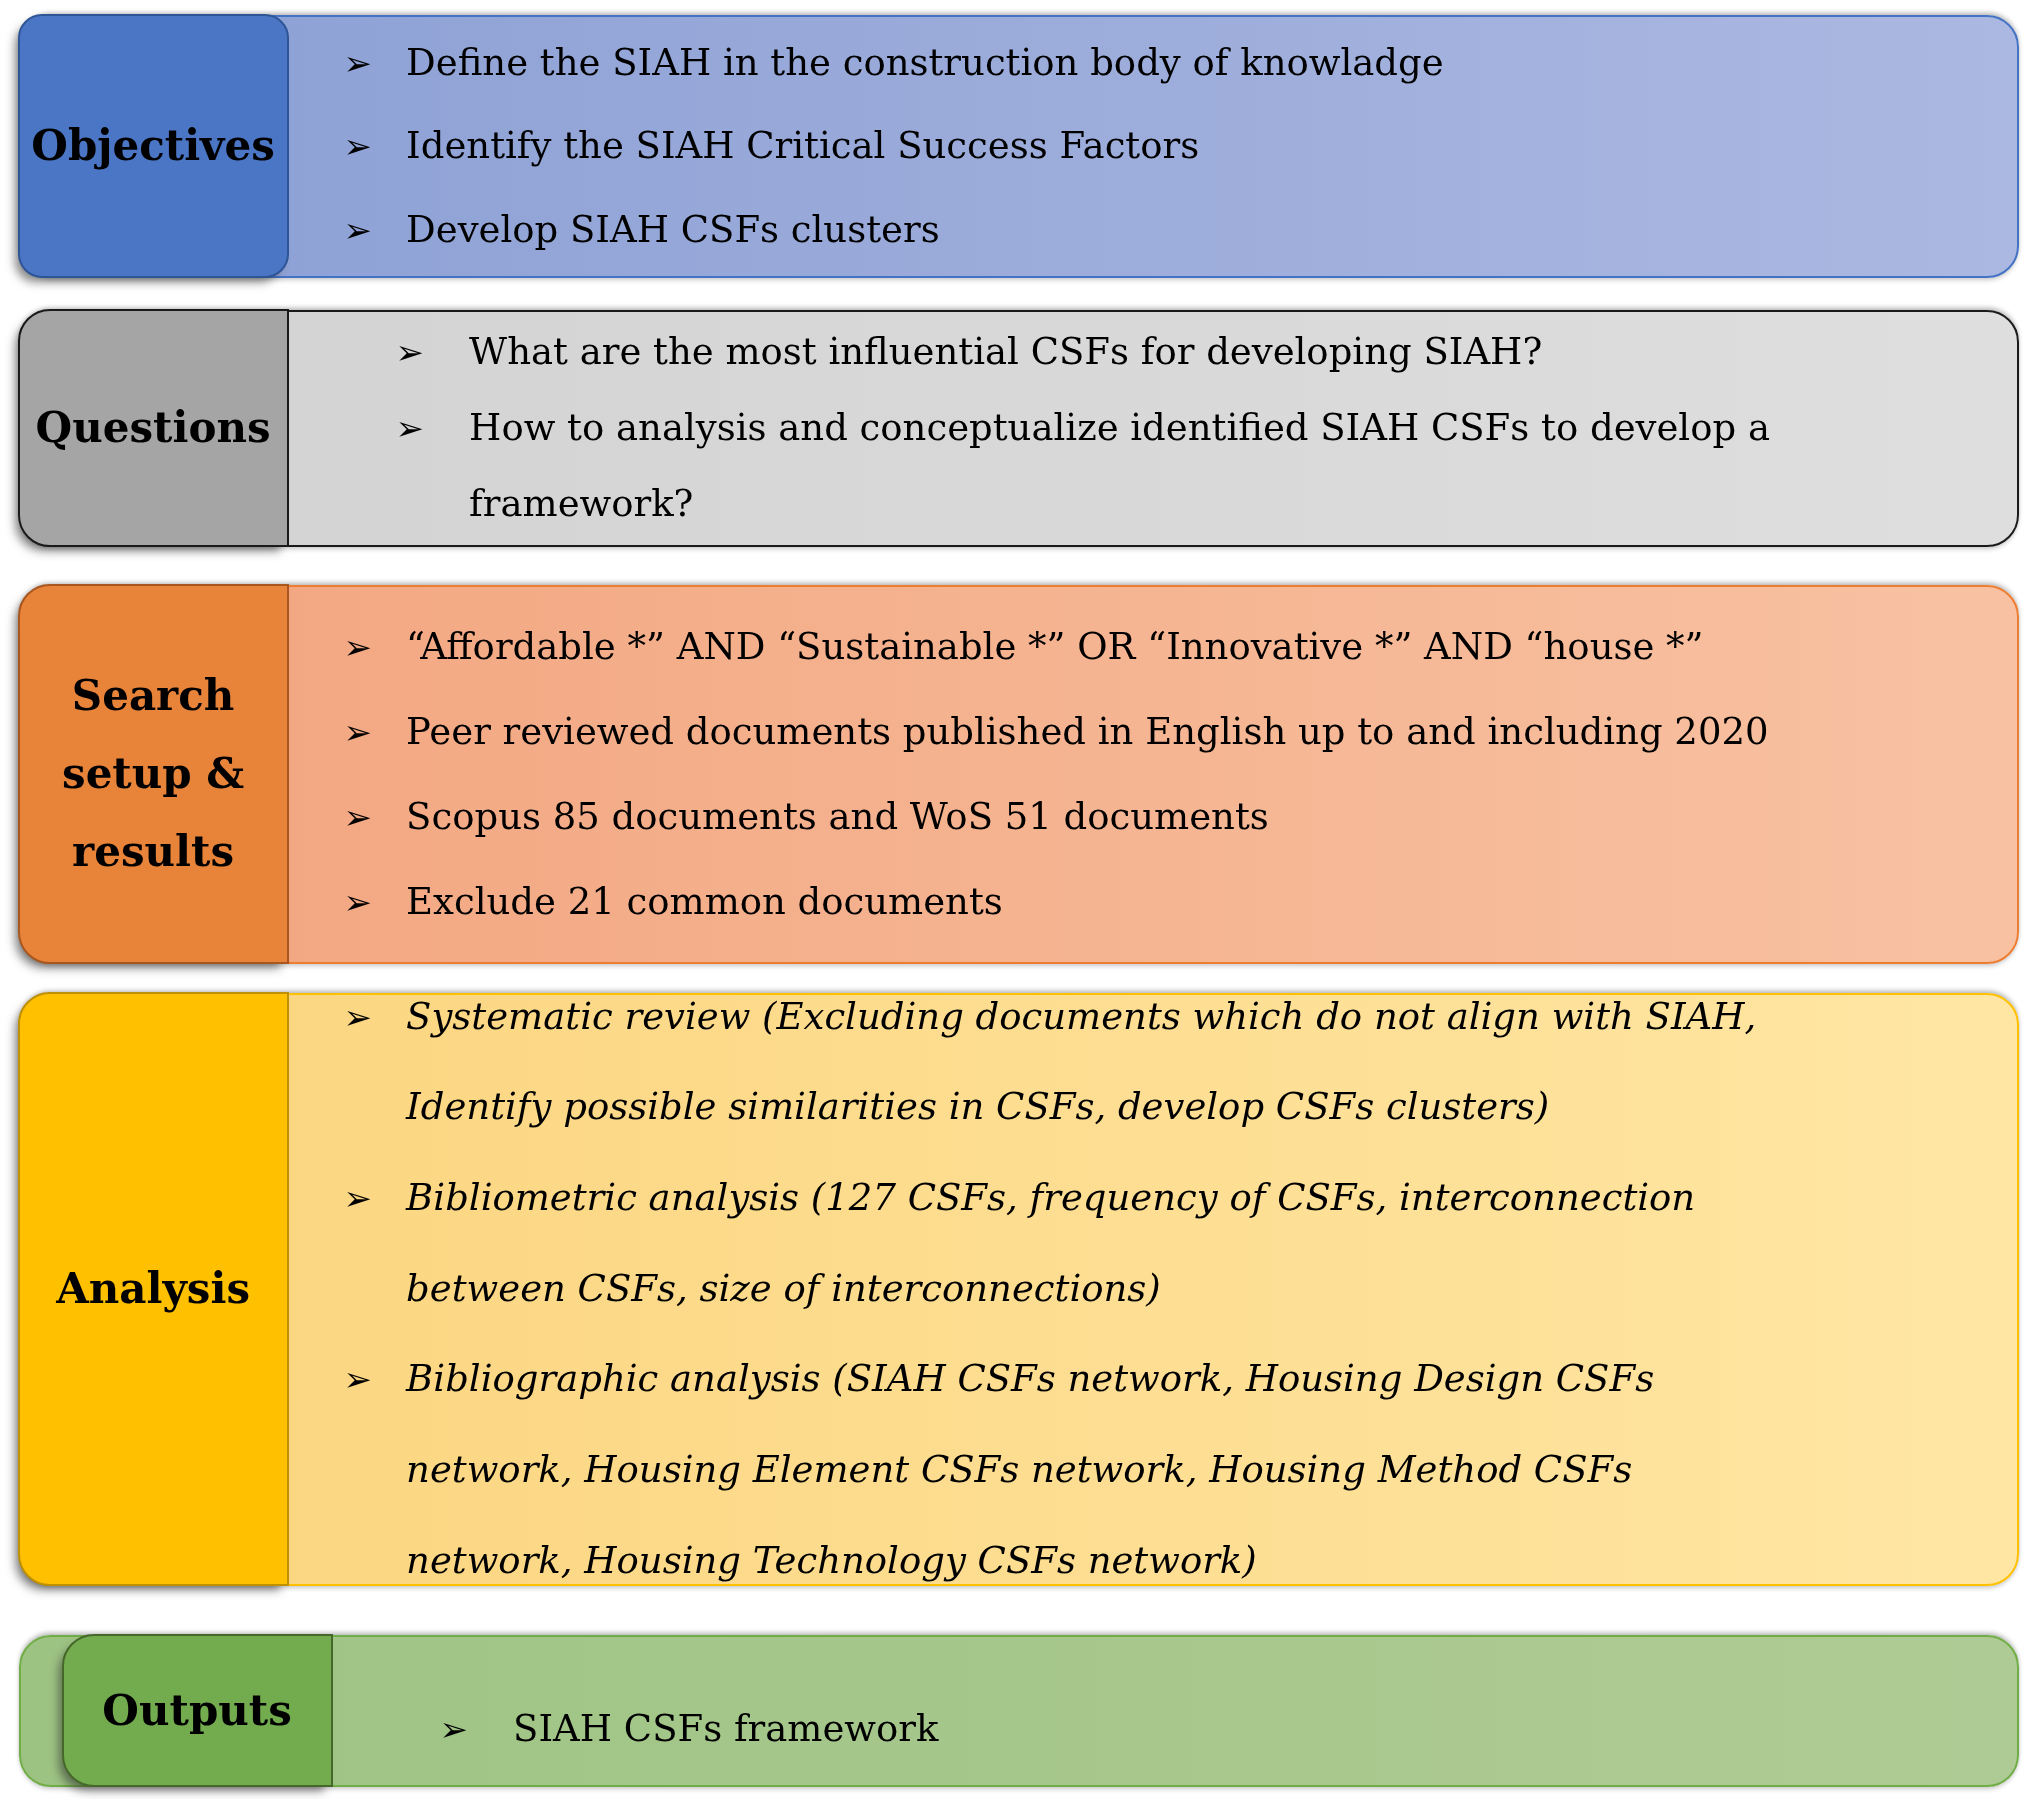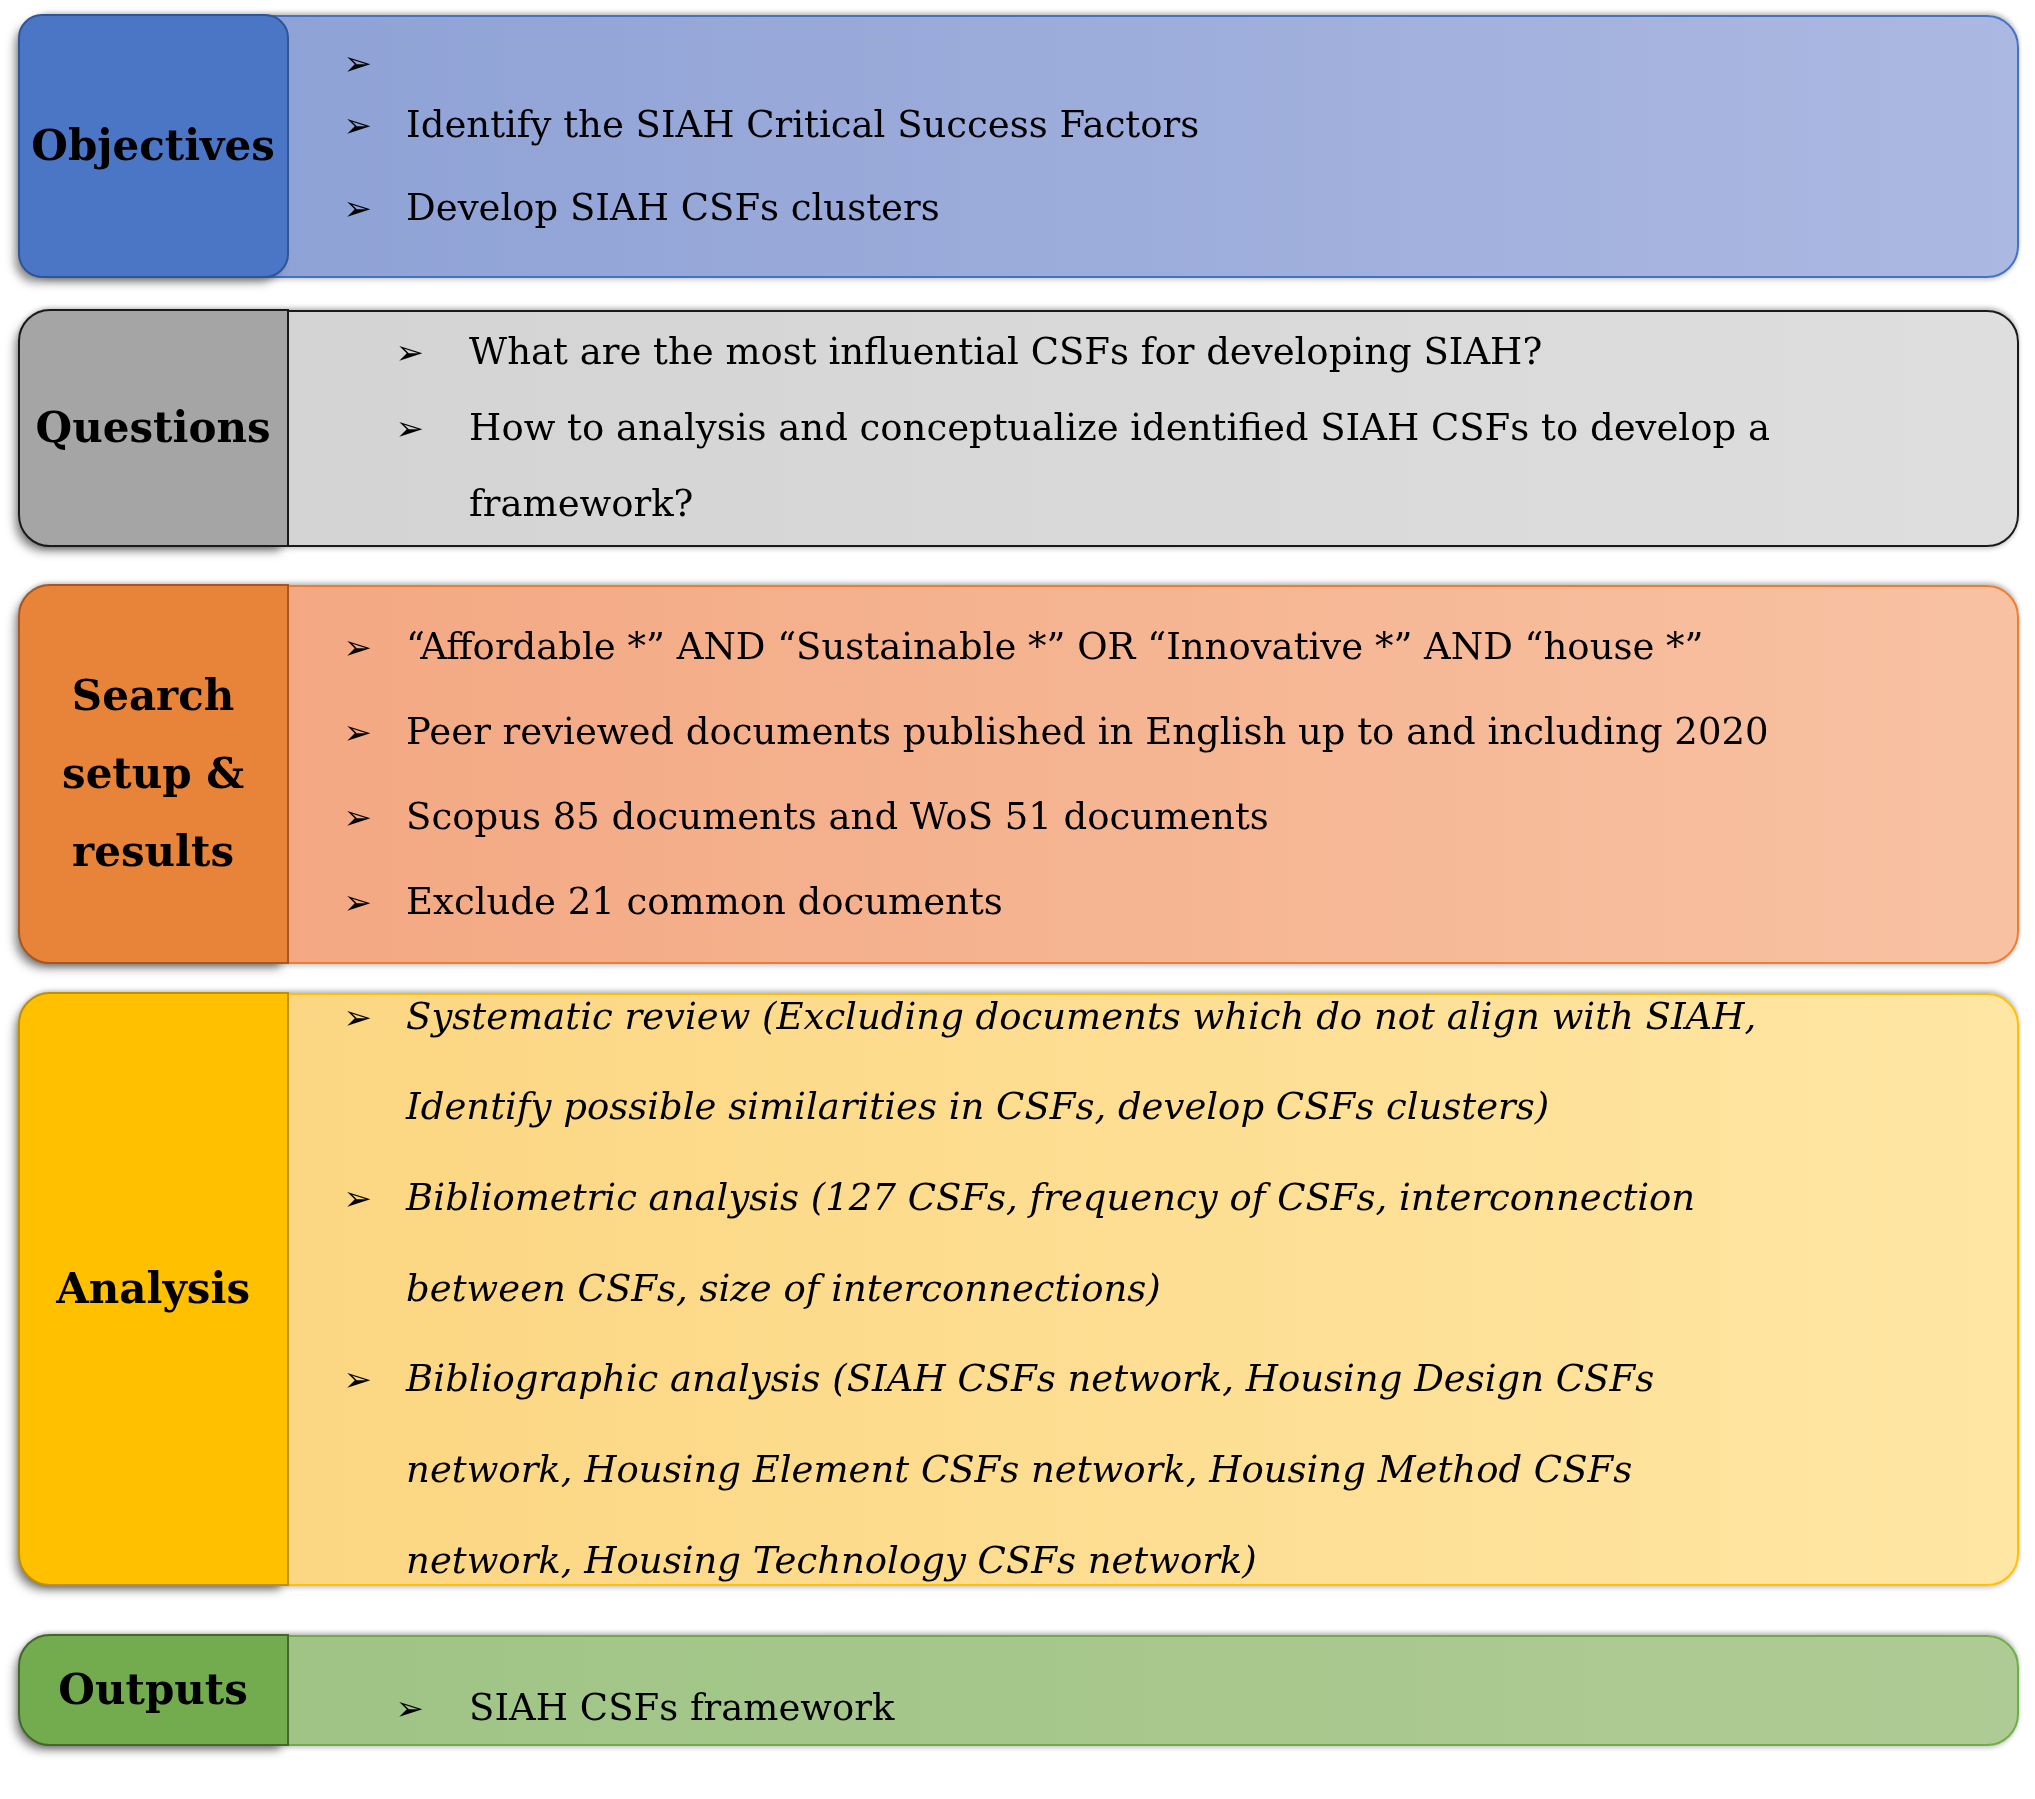--- a/index.html
+++ b/index.html
@@ -52,21 +52,21 @@
     font-size: 34px;
     color: #000;
   }
   .tx { white-space: pre-line; font-size: 37px; }
 
   
   .r1 { height: 263px; }
   .r2 { height: 237px;  margin-top: 32px; }
   .r3 { height: 379px;  margin-top: 38px; }
   .r4 { height: 593px; margin-top: 29px; }
-  .r5 { height: 111px;  margin-top: 49px; }
+  .r5 { height: 152px;  margin-top: 49px; padding-left: 44px; }
 
   .r1 .tx { line-height: 2.25; }
   .r2 .tx { line-height: 2.05; }
   .r3 .tx { line-height: 2.30; }
   .r4 .tx { line-height: 2.45; font-style: italic; }
   .r5 .tx { line-height: 1.60; margin-top: 36px; }
 
   
   .r2 .content, .r5 .content { padding-left: 107px; }
   .r2 .mk, .r5 .mk { margin-right: 45px; }
@@ -92,20 +92,21 @@
 
 <main>
 
   <section class="row r1">
     <div class="label">
       <span>Objectives</span>
     </div>
     <div class="content">
       <div class="bullet">
         <span class="mk">➢</span>
+        <span class="tx">Define the SIAH in the construction body of knowladge</span>
       </div>
       <div class="bullet">
         <span class="mk">➢</span>
         <span class="tx">Identify the SIAH Critical Success Factors</span>
       </div>
       <div class="bullet">
         <span class="mk">➢</span>
         <span class="tx">Develop SIAH CSFs clusters</span>
       </div>
     </div>

